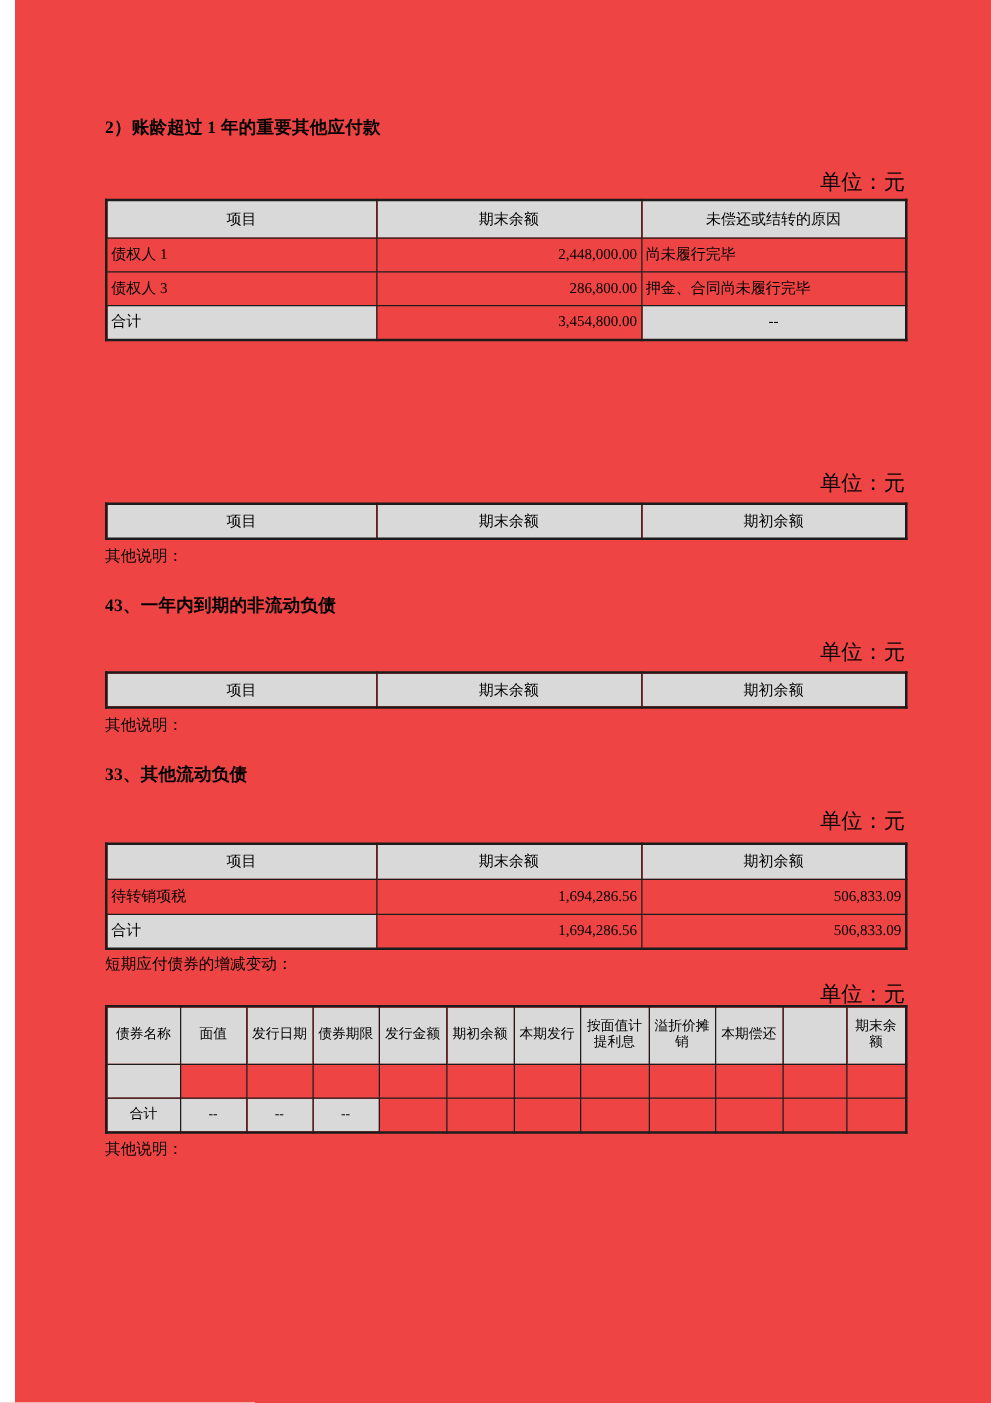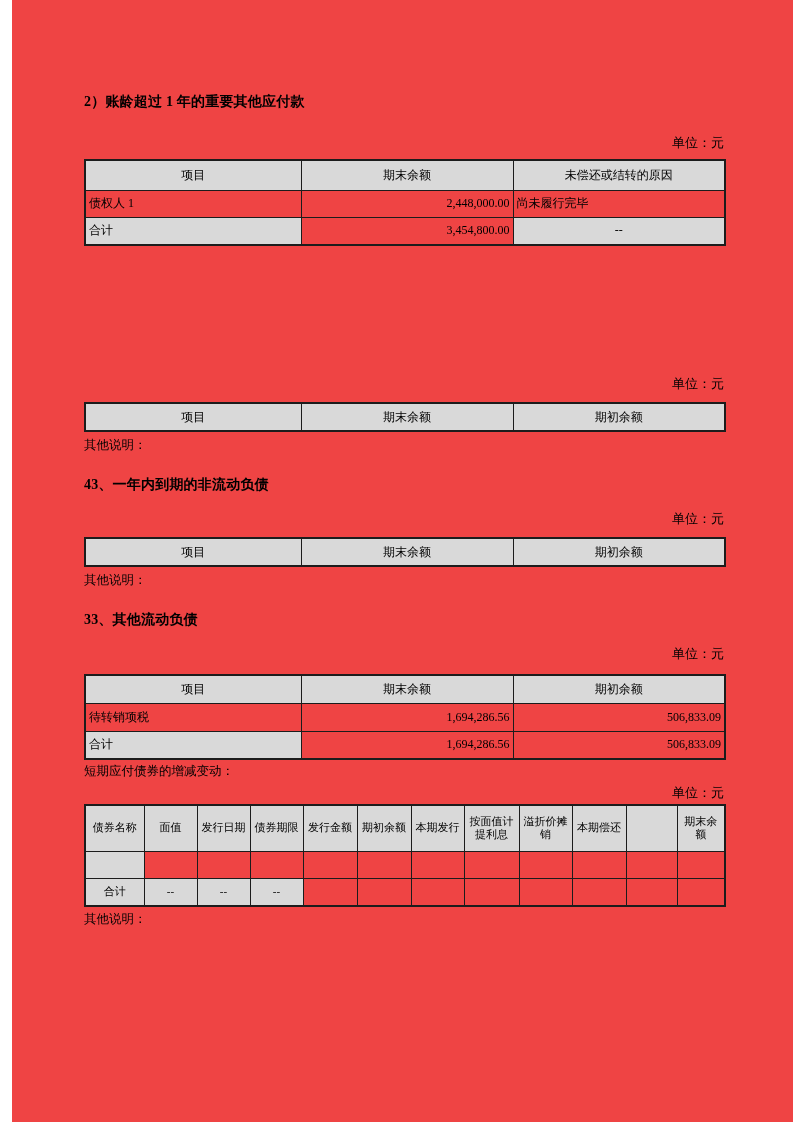--- a/index.html
+++ b/index.html
@@ -5,21 +5,21 @@
   * { margin:0; padding:0; box-sizing:border-box; }
   html,body { background:#ffffff; }
   body {
     width:793px; height:1122px;
     font-family:"Liberation Serif","DejaVu Serif",serif;
     color:#000;
   }
   .page { position:relative; width:793px; height:1122px; background:#ef4444; overflow:hidden;margin-left:12px; }
   .abs { position:absolute; left:72px; width:640px; }
   .sec-title { font-size:14px; font-weight:bold; letter-spacing:.2px; }
-  .unit { font-size:13px; text-align:right;font-family:Liberation Serif, serif; }
+  .unit { font-size:17px; text-align:right;font-family:Liberation Serif, serif; }
   .note { font-size:12.5px; }
   table.tbl {
     position:absolute; left:72px; width:640px;
     border-collapse:collapse; table-layout:fixed;
     border:2px solid var(--border,#1c1c1c);
   }
   .tbl th, .tbl td {
     border:1.5px solid var(--border,#1c1c1c);
     font-size:12px; font-weight:normal;
     vertical-align:middle; padding:1px 3px;
@@ -50,20 +50,25 @@
       <tr class="hdr" style="height:30px">
         <th>项目</th>
         <th>期末余额</th>
         <th>未偿还或结转的原因</th>
       </tr>
       <tr style="height:27px">
         <td class="l">债权人 1</td>
         <td class="r">2,448,000.00</td>
         <td class="l">尚未履行完毕</td>
       </tr>
+      <tr style="height:27px">
+        <td class="l">债权人 3</td>
+        <td class="r">286,800.00</td>
+        <td class="l">押金、合同尚未履行完毕</td>
+      </tr>
       <tr style="height:28px">
         <td class="l bg">合计</td>
         <td class="r">3,454,800.00</td>
         <td class="c bg">--</td>
       </tr>
     </tbody>
   </table>
 
 
   <div class="abs unit" style="top:375px">单位：元</div>

